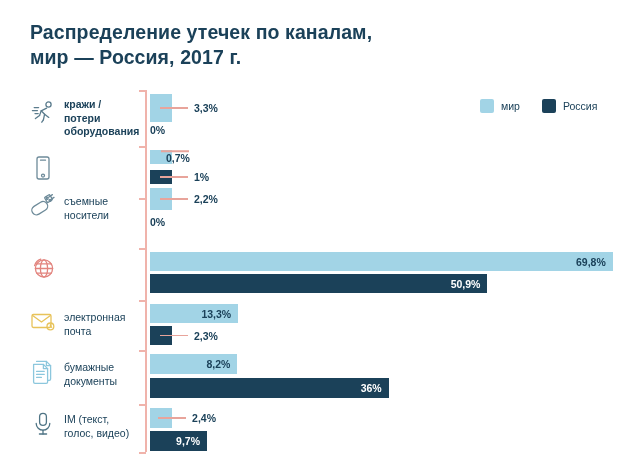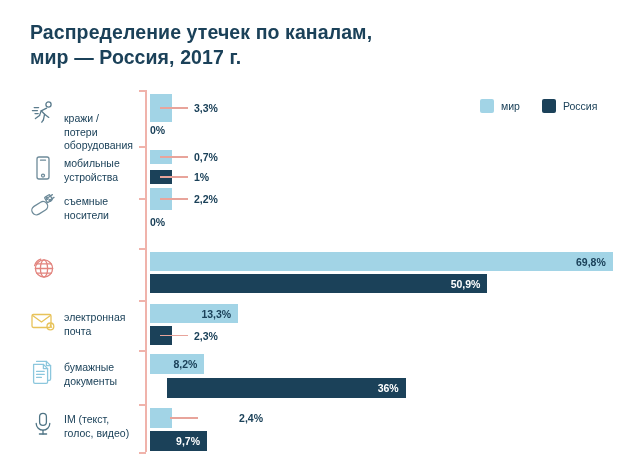--- a/index.html
+++ b/index.html
@@ -170,21 +170,21 @@
                 <circle cx="19.5" cy="6.5" r="2.6"></circle>
                 <path d="M17.6 10.2 L12.2 12.8 L10.6 17.4"></path>
                 <path d="M12.2 12.8 L15.6 16.2 L14.4 21.8"></path>
                 <path d="M15.6 16.2 L19.8 19.4"></path>
                 <path d="M10.6 17.4 L6.4 20.6"></path>
                 <path d="M14.4 21.8 L12.8 24.2"></path>
                 <path d="M5.2 9.6 L9.6 9.6 M3.4 12.6 L8.4 12.6 M6.0 15.6 L9.2 15.6"></path>
               </g>
             </svg>
           </div>
-          <div class="row-label" style="top: 22px;">кражи /
+          <div class="row-label" style="top: 8px; font-weight: bold;">кражи /
 потери
 оборудования</div>
           <div class="bar-wrap" style="top: 4px;">
             <div class="bar world" style="position: absolute; left: 0px; top: 0px; width: 22px; height: 28px;">
               <div class="callout" style="left: 9.9px;">
                 <span class="callout-line" style="width: 28.1px;"></span>
                 <span class="callout-text">3,3%</span>
               </div>
             </div>
             <div class="zero-label" style="position: absolute; left: 0px; top: 30px;">0%</div>
@@ -193,25 +193,23 @@
         <div class="row" style="top: 58px; height: 50px;">
           <div class="row-icon" style="top: 8px;">
             <svg class="ico" width="26" height="28" viewBox="0 0 26 28">
               <g stroke="#6d8a99" fill="none" stroke-width="1.3" stroke-linecap="round" stroke-linejoin="round">
                 <rect x="7" y="3" width="12" height="22" rx="2"></rect>
                 <line x1="10.5" y1="6.2" x2="15.5" y2="6.2"></line>
                 <circle cx="13" cy="21.6" r="1.5"></circle>
               </g>
             </svg>
           </div>
-          <div class="row-label" style="top: 11px;">мобильные
-устройства</div>
           <div class="bar-wrap" style="top: 4px;">
             <div class="bar world" style="position: absolute; left: 0px; top: 0px; width: 22px; height: 14px;">
-              <div class="callout" style="left: 9.9px;">
+              <div class="callout" style="left: 9.9px; flex-direction: column;">
                 <span class="callout-line" style="width: 28.1px;"></span>
                 <span class="callout-text">0,7%</span>
               </div>
             </div>
             <div class="bar russia" style="position: absolute; left: 0px; top: 20px; width: 22px; height: 14px;">
               <div class="callout" style="left: 9.9px;">
                 <span class="callout-line" style="width: 28.1px;"></span>
                 <span class="callout-text">1%</span>
               </div>
             </div>
@@ -298,44 +296,44 @@
                 <path d="M13.4 6.4 v4.2 h4.2"></path>
                 <line x1="6.6" y1="13.4" x2="14.2" y2="13.4"></line>
                 <line x1="6.6" y1="16.4" x2="14.2" y2="16.4"></line>
                 <line x1="6.6" y1="19.4" x2="11.4" y2="19.4"></line>
               </g>
             </svg>
           </div>
           <div class="row-label" style="top: 11px;">бумажные
 документы</div>
           <div class="bar-wrap" style="top: 4px;">
-            <div class="bar world" style="position: absolute; left: 0px; top: 0px; width: 54.366px; height: 20px;">
+            <div class="bar world" style="position: absolute; left: 0px; top: 0px; width: 54.366px; height: 20px; padding-left: 33px;">
               <span class="bar-value-in">8,2%</span>
             </div>
-            <div class="bar russia" style="position: absolute; left: 17px; top: 24px; width: 238.68px; height: 20px;">
+            <div class="bar russia" style="position: absolute; left: 0px; top: 24px; width: 238.68px; height: 20px;">
               <span class="bar-value-in">36%</span>
             </div>
           </div>
         </div>
         <div class="row" style="top: 316px; height: 48px; padding-left: 44px;">
           <div class="row-icon" style="top: 6px;">
             <svg class="ico" width="26" height="28" viewBox="0 0 26 28">
               <g stroke="#4f7485" fill="none" stroke-width="1.3" stroke-linecap="round" stroke-linejoin="round">
                 <rect x="9.6" y="3.4" width="6.8" height="12" rx="3.4"></rect>
                 <path d="M6.2 13.4 a6.8 6.8 0 0 0 13.6 0"></path>
                 <line x1="13" y1="20.2" x2="13" y2="24"></line>
                 <line x1="9.4" y1="24" x2="16.6" y2="24"></line>
               </g>
             </svg>
           </div>
           <div class="row-label" style="top: 9px;">IM (текст,
 голос, видео)</div>
           <div class="bar-wrap" style="top: 4px;">
             <div class="bar world" style="position: absolute; left: 0px; top: 0px; width: 22px; height: 20px;">
-              <div class="callout" style="left: 20px; gap: 35px;">
+              <div class="callout" style="left: 8px;">
                 <span class="callout-line" style="width: 28.1px;"></span>
                 <span class="callout-text">2,4%</span>
               </div>
             </div>
             <div class="bar russia" style="position: absolute; left: 0px; top: 23px; width: 57px; height: 20px;">
               <span class="bar-value-in">9,7%</span>
             </div>
           </div>
         </div>
       </div>

